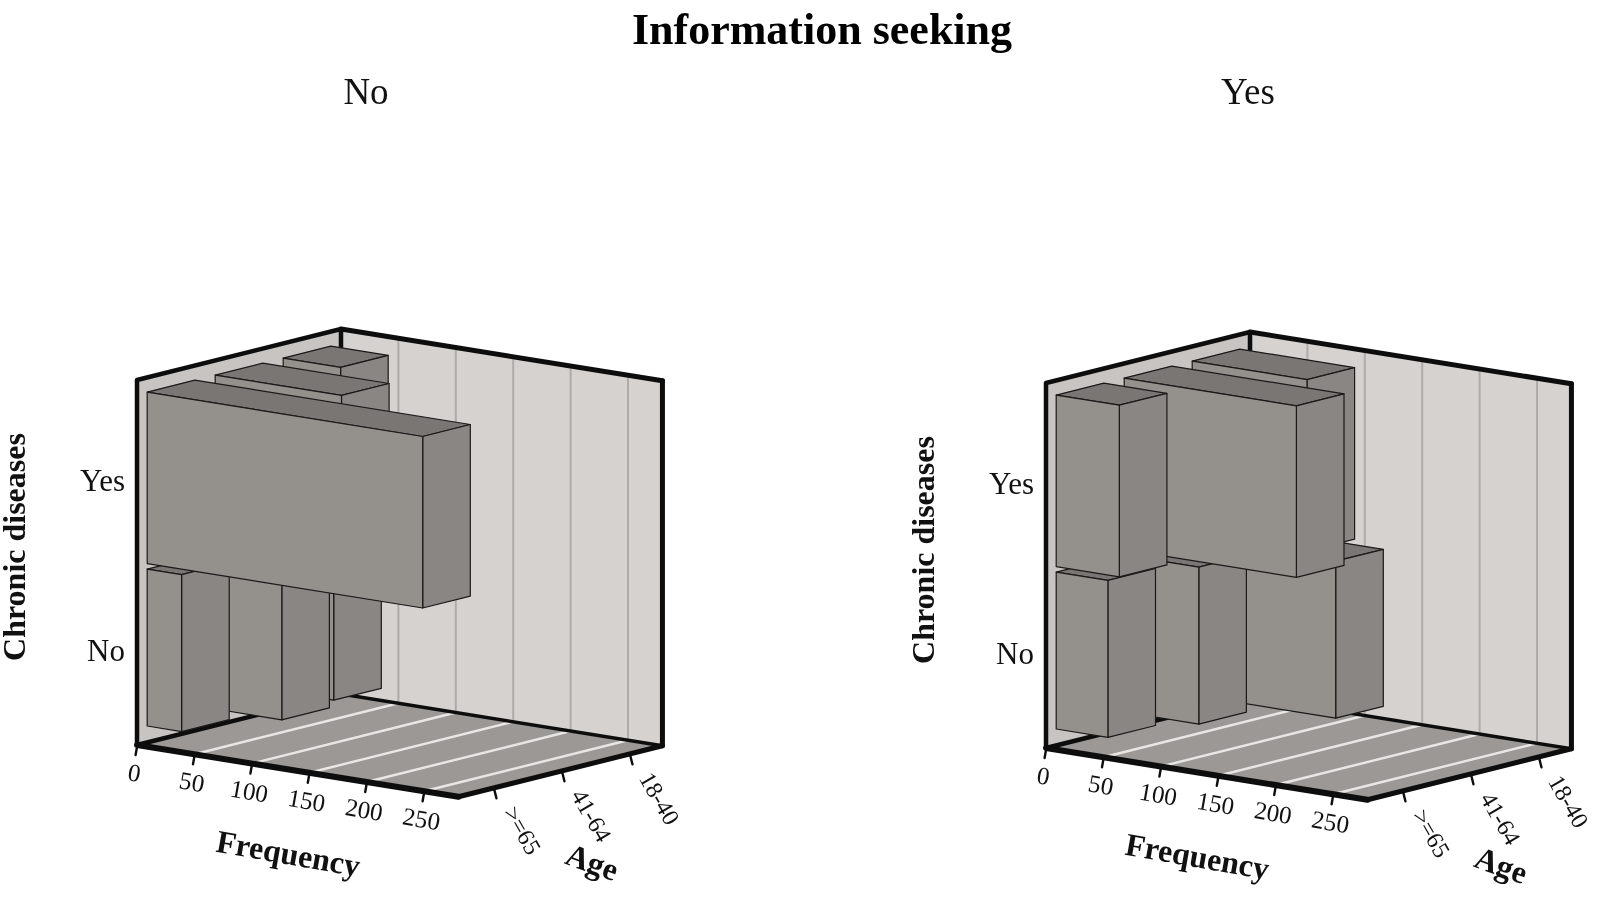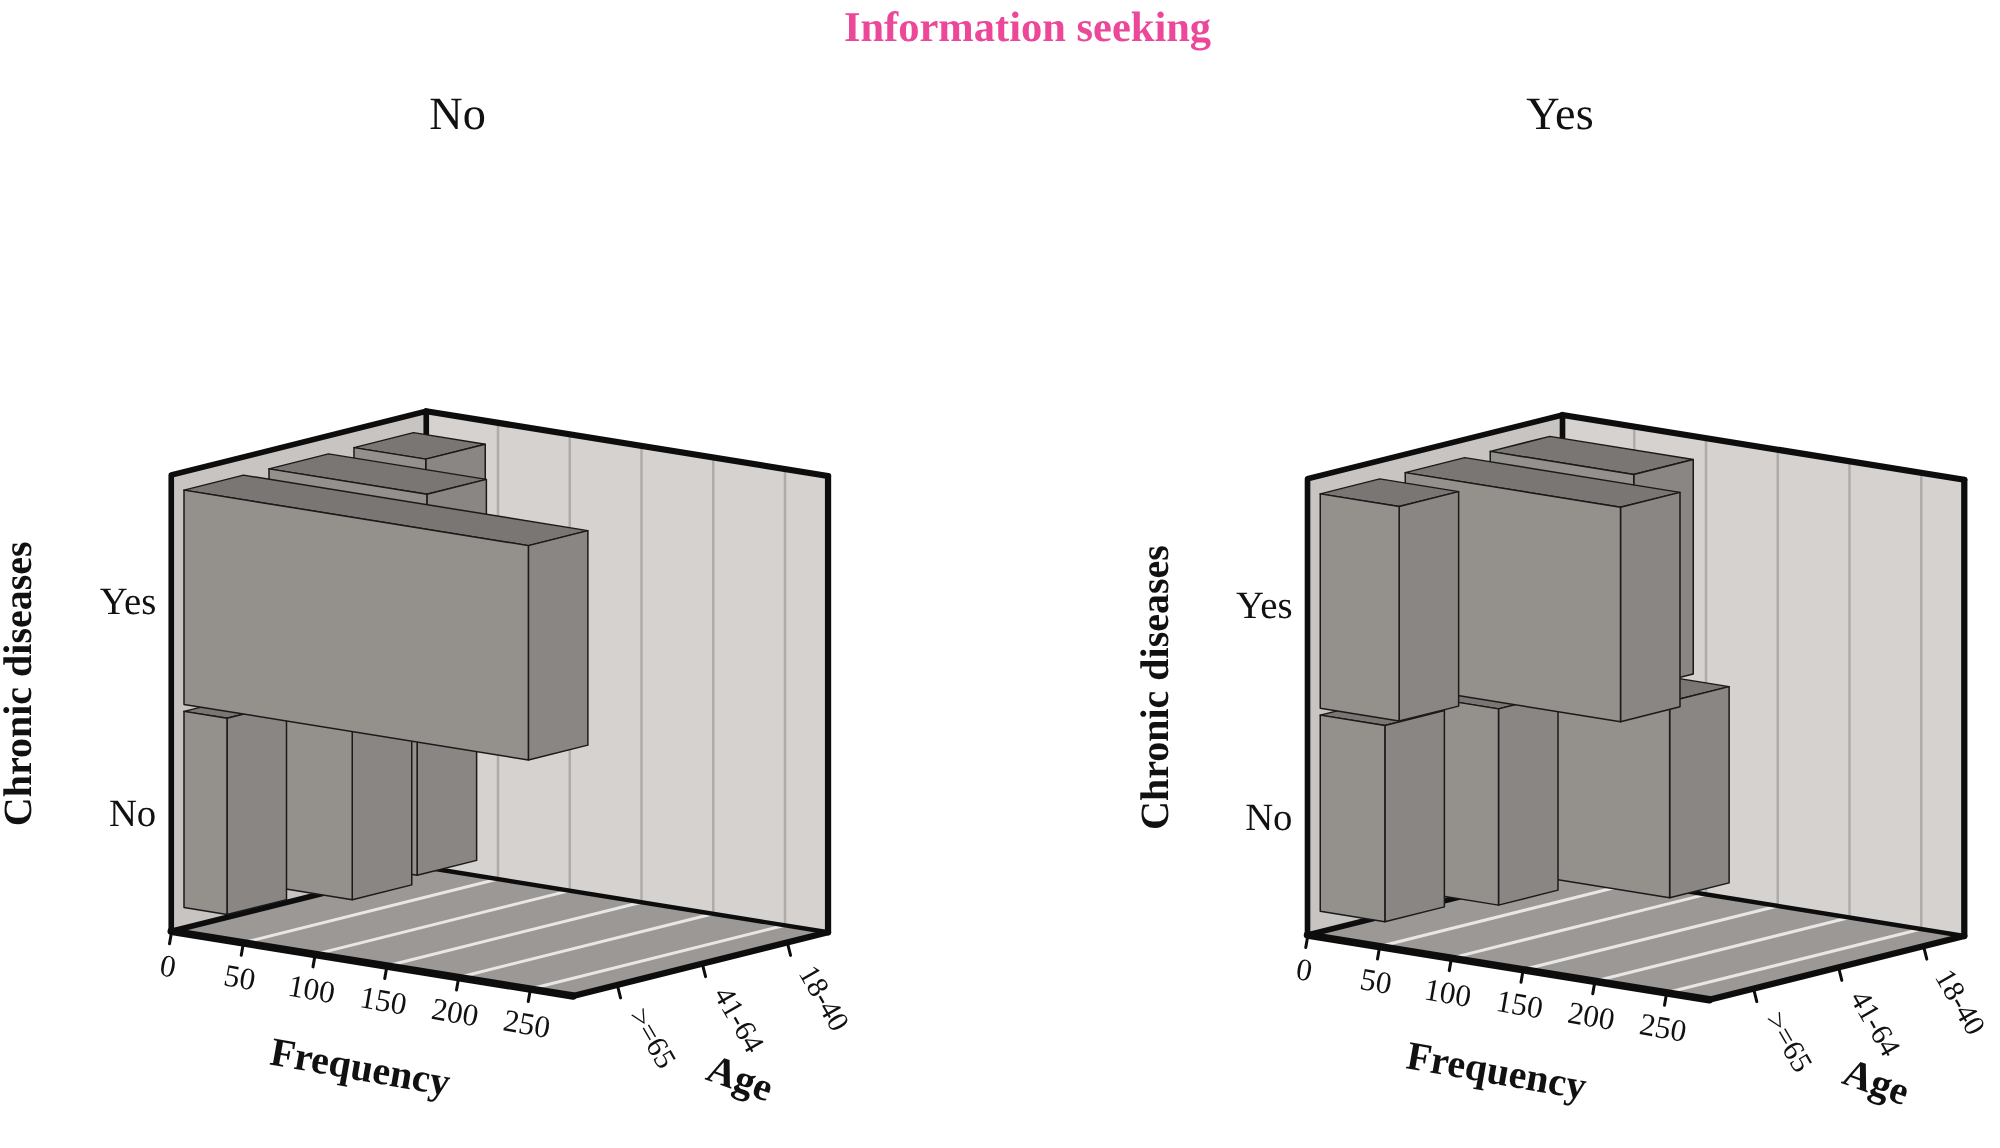--- a/index.html
+++ b/index.html
@@ -5,21 +5,21 @@
   html, body {
     margin: 0; padding: 0;
     background: #ffffff;
     width: 1600px; height: 918px;
     font-family: "Liberation Serif", "DejaVu Serif", serif;
     overflow: hidden;
   }
   .figure { position: relative; width: 1600px; height: 918px; background: #ffffff; }
   .fig-title {
     position: absolute; top: 4px; left: 822px; transform: translateX(-50%);
-    font-size: 34px; font-weight: bold; color: #ec4899; white-space: nowrap;
+    font-size: 44px; font-weight: bold; color: #000000; white-space: nowrap;
   }
   .panel-label {
     position: absolute; top: 70px; transform: translateX(-50%);
     font-size: 37px; font-weight: normal; color: #111; white-space: nowrap;
   }
   .panel-label.left  { left: 366px; }
   .panel-label.right { left: 1248px; }
   svg { position: absolute; top: 0; left: 0; }
   text { fill: #111; }
 </style>

